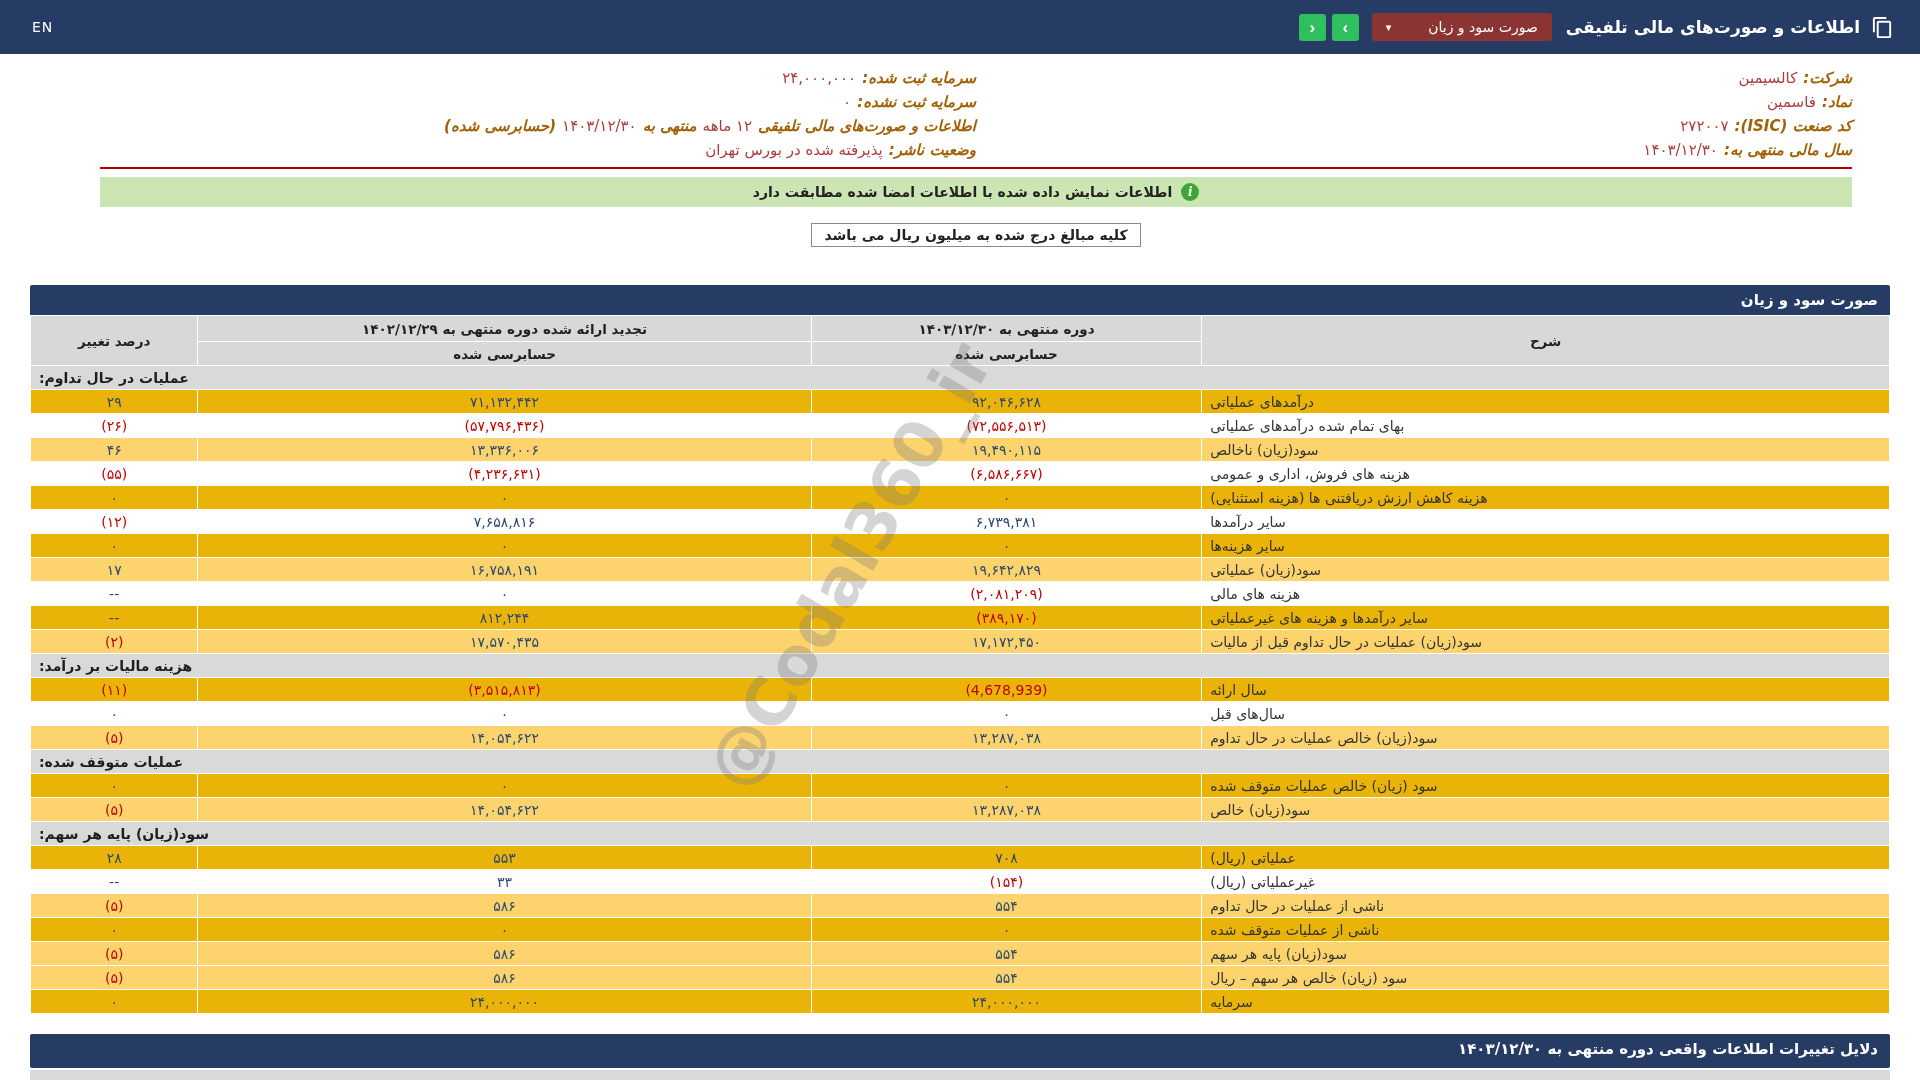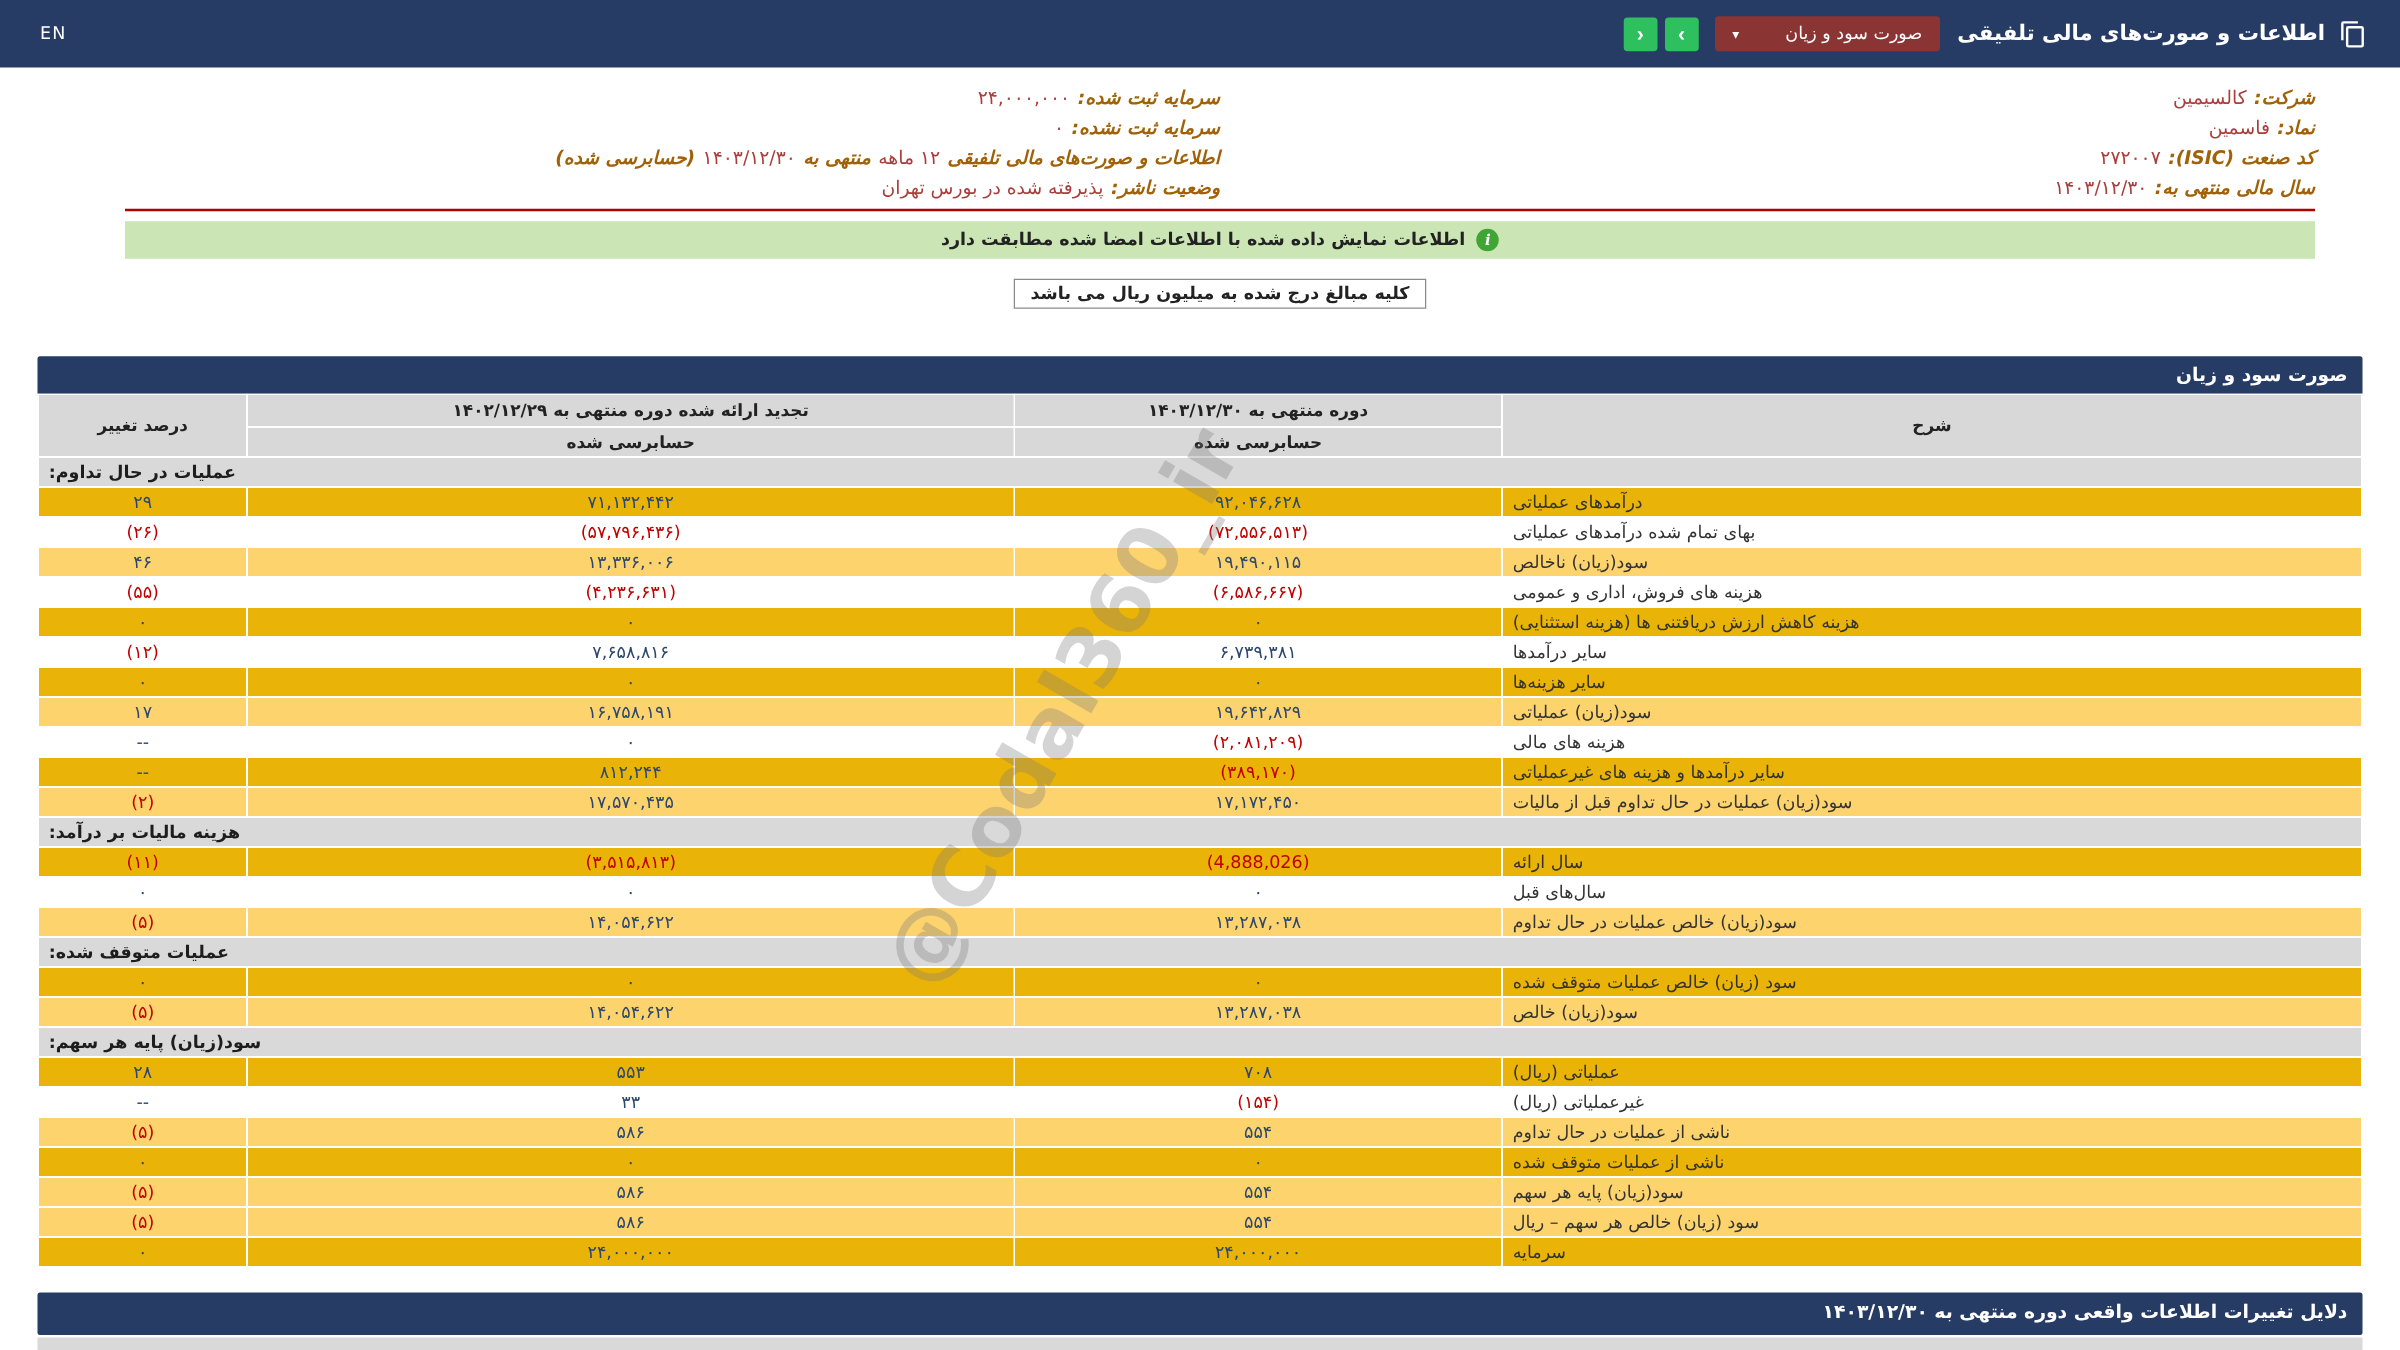--- a/index.html
+++ b/index.html
@@ -253,21 +253,21 @@
           <td class="desc">سود(زیان) عملیات در حال تداوم قبل از مالیات</td>
           <td class="val">۱۷,۱۷۲,۴۵۰</td>
           <td class="val">۱۷,۵۷۰,۴۳۵</td>
           <td class="val neg">(۲)</td>
         </tr>
         <tr>
           <td colspan="4" class="desc section">هزینه مالیات بر درآمد:</td>
         </tr>
         <tr class="bg-blue">
           <td class="desc">سال ارائه</td>
-          <td class="val neg">(4,888,026)</td>
+          <td class="val neg">(4,678,939)</td>
           <td class="val neg">(۳,۵۱۵,۸۱۳)</td>
           <td class="val neg">(۱۱)</td>
         </tr>
         <tr class="bg-white">
           <td class="desc">سال‌های قبل</td>
           <td class="val">۰</td>
           <td class="val">۰</td>
           <td class="val">۰</td>
         </tr>
         <tr class="bg-yellow">

